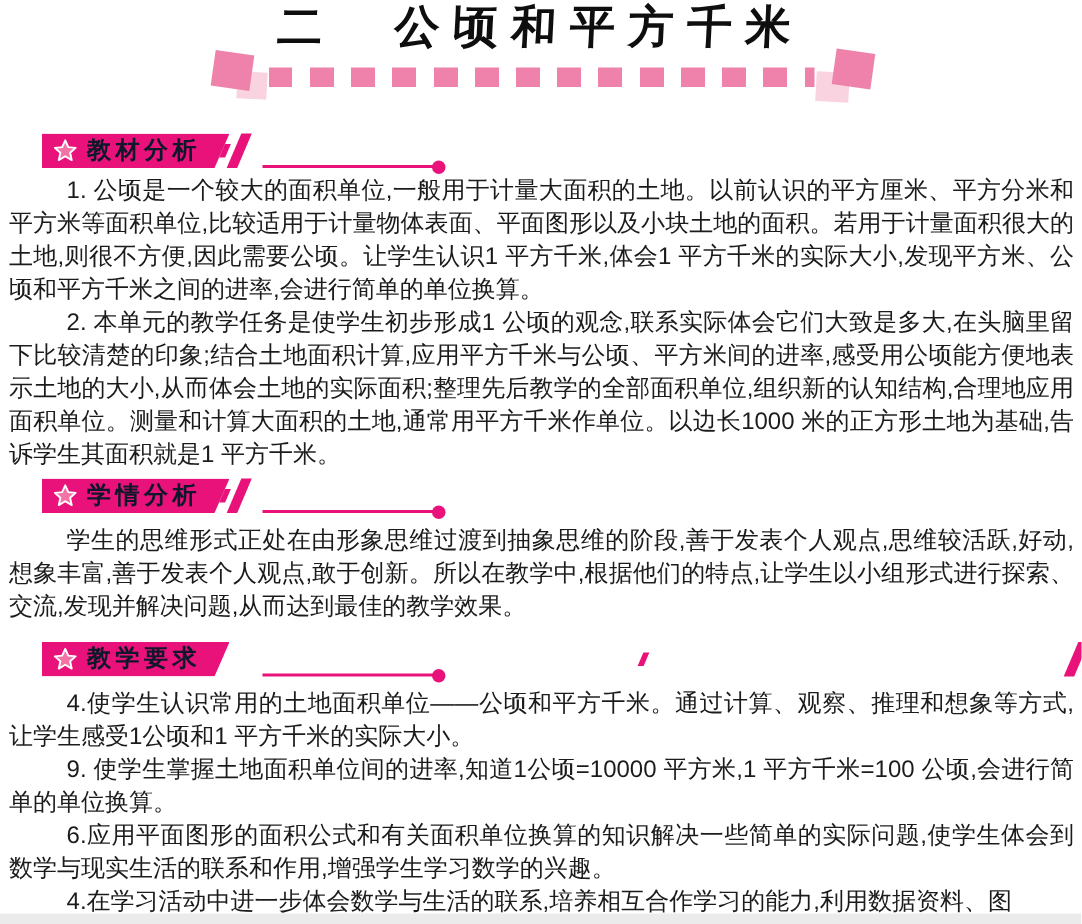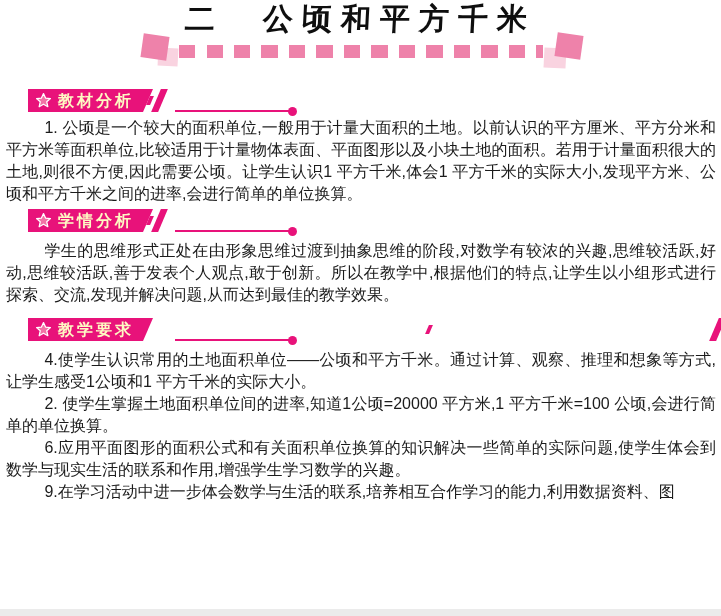--- a/index.html
+++ b/index.html
@@ -31,21 +31,21 @@
     position:absolute;left:40px;right:40px;top:8px;height:13px;
     background:repeating-linear-gradient(90deg,#ee82aa 0 16px,transparent 16px 27.5px);
   }
   
   .section-header{position:relative;height:23px;display:flex;align-items:stretch;margin-left:28px;}
   .banner{
     display:flex;align-items:center;background:#e8127a;
     padding:0 19px 0 7px;
     clip-path:polygon(0 0,100% 0,calc(100% - 10px) 100%,0 100%);
   }
-  .banner .label{color:#fef9c3;font-weight:bold;font-size:16px;letter-spacing:3px;line-height:23px;}
+  .banner .label{color:#0f172a;font-weight:bold;font-size:16px;letter-spacing:3px;line-height:23px;}
   .star{width:17px;height:17px;margin-right:6px;flex:none;}
   .gap-dash{width:4px;height:9px;background:#e8127a;transform:skewX(-23deg);align-self:center;margin-left:-5px;}
   .stripe{width:7px;background:#e8127a;transform:skewX(-23deg);margin-left:4px;}
   .rule{position:absolute;left:147px;bottom:0;height:2px;width:114px;background:#e8127a;}
   .rule .dot{position:absolute;right:-8px;top:-3.5px;width:9px;height:9px;border-radius:50%;background:#e8127a;}
   
   .content{padding:0 5px 0 6px;color:#1b1b1b;}
   .content p{
     margin:0;font-size:16px;line-height:22px;
     text-indent:2.4em;text-align:justify;
@@ -85,52 +85,53 @@
     <span class="label">教材分析</span>
   </div>
   <div class="gap-dash"></div>
   <div class="stripe"></div>
   <div class="rule">
     <div class="dot"></div>
   </div>
 </div>
 <div class="content mt-c1">
   <p>1. 公顷是一个较大的面积单位,一般用于计量大面积的土地。以前认识的平方厘米、平方分米和平方米等面积单位,比较适用于计量物体表面、平面图形以及小块土地的面积。若用于计量面积很大的土地,则很不方便,因此需要公顷。让学生认识1 平方千米,体会1 平方千米的实际大小,发现平方米、公顷和平方千米之间的进率,会进行简单的单位换算。</p>
+  <p>2. 本单元的教学任务是使学生初步形成1 公顷的观念,联系实际体会它们大致是多大,在头脑里留下比较清楚的印象;结合土地面积计算,应用平方千米与公顷、平方米间的进率,感受用公顷能方便地表示土地的大小,从而体会土地的实际面积;整理先后教学的全部面积单位,组织新的认知结构,合理地应用面积单位。测量和计算大面积的土地,通常用平方千米作单位。以边长1000 米的正方形土地为基础,告诉学生其面积就是1 平方千米。</p>
 </div>
 
 <div class="section-header mt-h2">
   <div class="banner">
     <svg class="star" viewBox="0 0 24 24">
       <path d="M12 2.2 L14.9 8.6 L21.8 9.3 L16.6 13.9 L18.1 20.8 L12 17.2 L5.9 20.8 L7.4 13.9 L2.2 9.3 L9.1 8.6 Z" fill="#f273a6" stroke="#ffffff" stroke-width="1.8" stroke-linejoin="round"></path>
     </svg>
     <span class="label">学情分析</span>
   </div>
   <div class="gap-dash"></div>
   <div class="stripe"></div>
   <div class="rule">
     <div class="dot"></div>
   </div>
 </div>
 <div class="content mt-c2">
-  <p>学生的思维形式正处在由形象思维过渡到抽象思维的阶段,对数学有较浓的兴趣,思维较活跃,好动,思维较活跃,善于发表个人观点,敢于创新。所以在教学中,根据他们的特点,让学生以小组形式进行探索、交流,发现并解决问题,从而达到最佳的教学效果。</p>
+  <p>学生的思维形式正处在由形象思维过渡到抽象思维的阶段,善于发表个人观点,思维较活跃,好动,想象丰富,善于发表个人观点,敢于创新。所以在教学中,根据他们的特点,让学生以小组形式进行探索、交流,发现并解决问题,从而达到最佳的教学效果。</p>
 </div>
 
 <div class="section-header mt-h3">
   <div class="banner">
     <svg class="star" viewBox="0 0 24 24">
       <path d="M12 2.2 L14.9 8.6 L21.8 9.3 L16.6 13.9 L18.1 20.8 L12 17.2 L5.9 20.8 L7.4 13.9 L2.2 9.3 L9.1 8.6 Z" fill="#f273a6" stroke="#ffffff" stroke-width="1.8" stroke-linejoin="round"></path>
     </svg>
     <span class="label">教学要求</span>
   </div>
   <div class="gap-dash"></div>
   <div class="stripe"></div>
   <div class="rule">
     <div class="dot"></div>
   </div>
 </div>
 <div class="content mt-c3">
   <p>4.使学生认识常用的土地面积单位——公顷和平方千米。通过计算、观察、推理和想象等方式,让学生感受1公顷和1 平方千米的实际大小。</p>
-  <p>2. 使学生掌握土地面积单位间的进率,知道1公顷=20000 平方米,1 平方千米=100 公顷,会进行简单的单位换算。</p>
+  <p>9. 使学生掌握土地面积单位间的进率,知道1公顷=10000 平方米,1 平方千米=100 公顷,会进行简单的单位换算。</p>
   <p>6.应用平面图形的面积公式和有关面积单位换算的知识解决一些简单的实际问题,使学生体会到数学与现实生活的联系和作用,增强学生学习数学的兴趣。</p>
-  <p>9.在学习活动中进一步体会数学与生活的联系,培养相互合作学习的能力,利用数据资料、图</p>
+  <p>4.在学习活动中进一步体会数学与生活的联系,培养相互合作学习的能力,利用数据资料、图</p>
 </div>
 
 <div class="bottom-strip"></div>
 
 </body></html>

